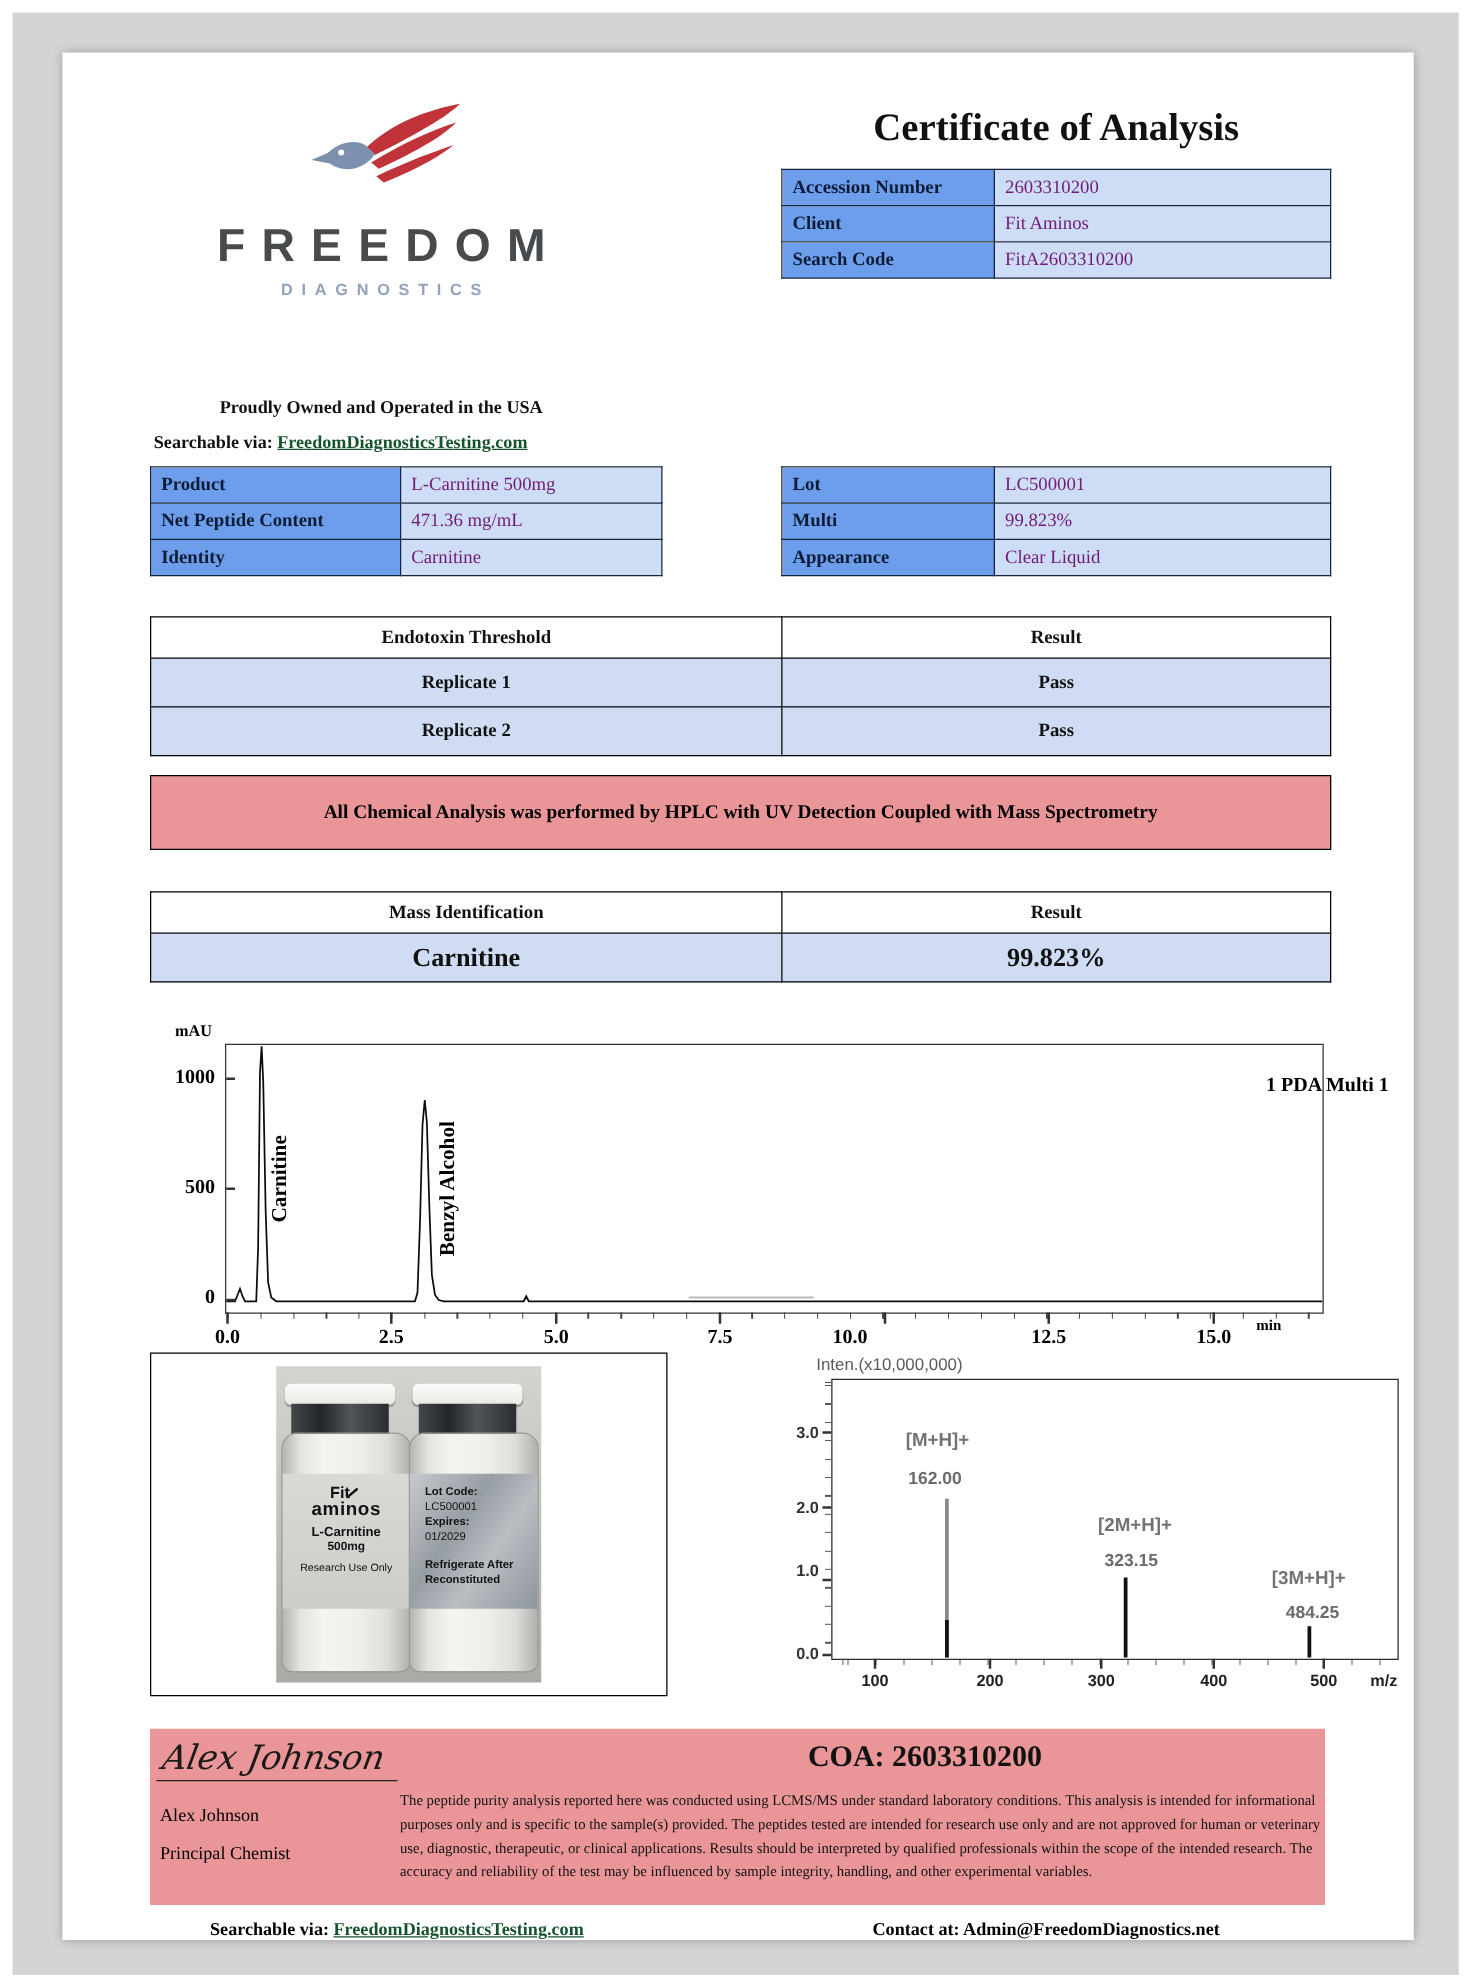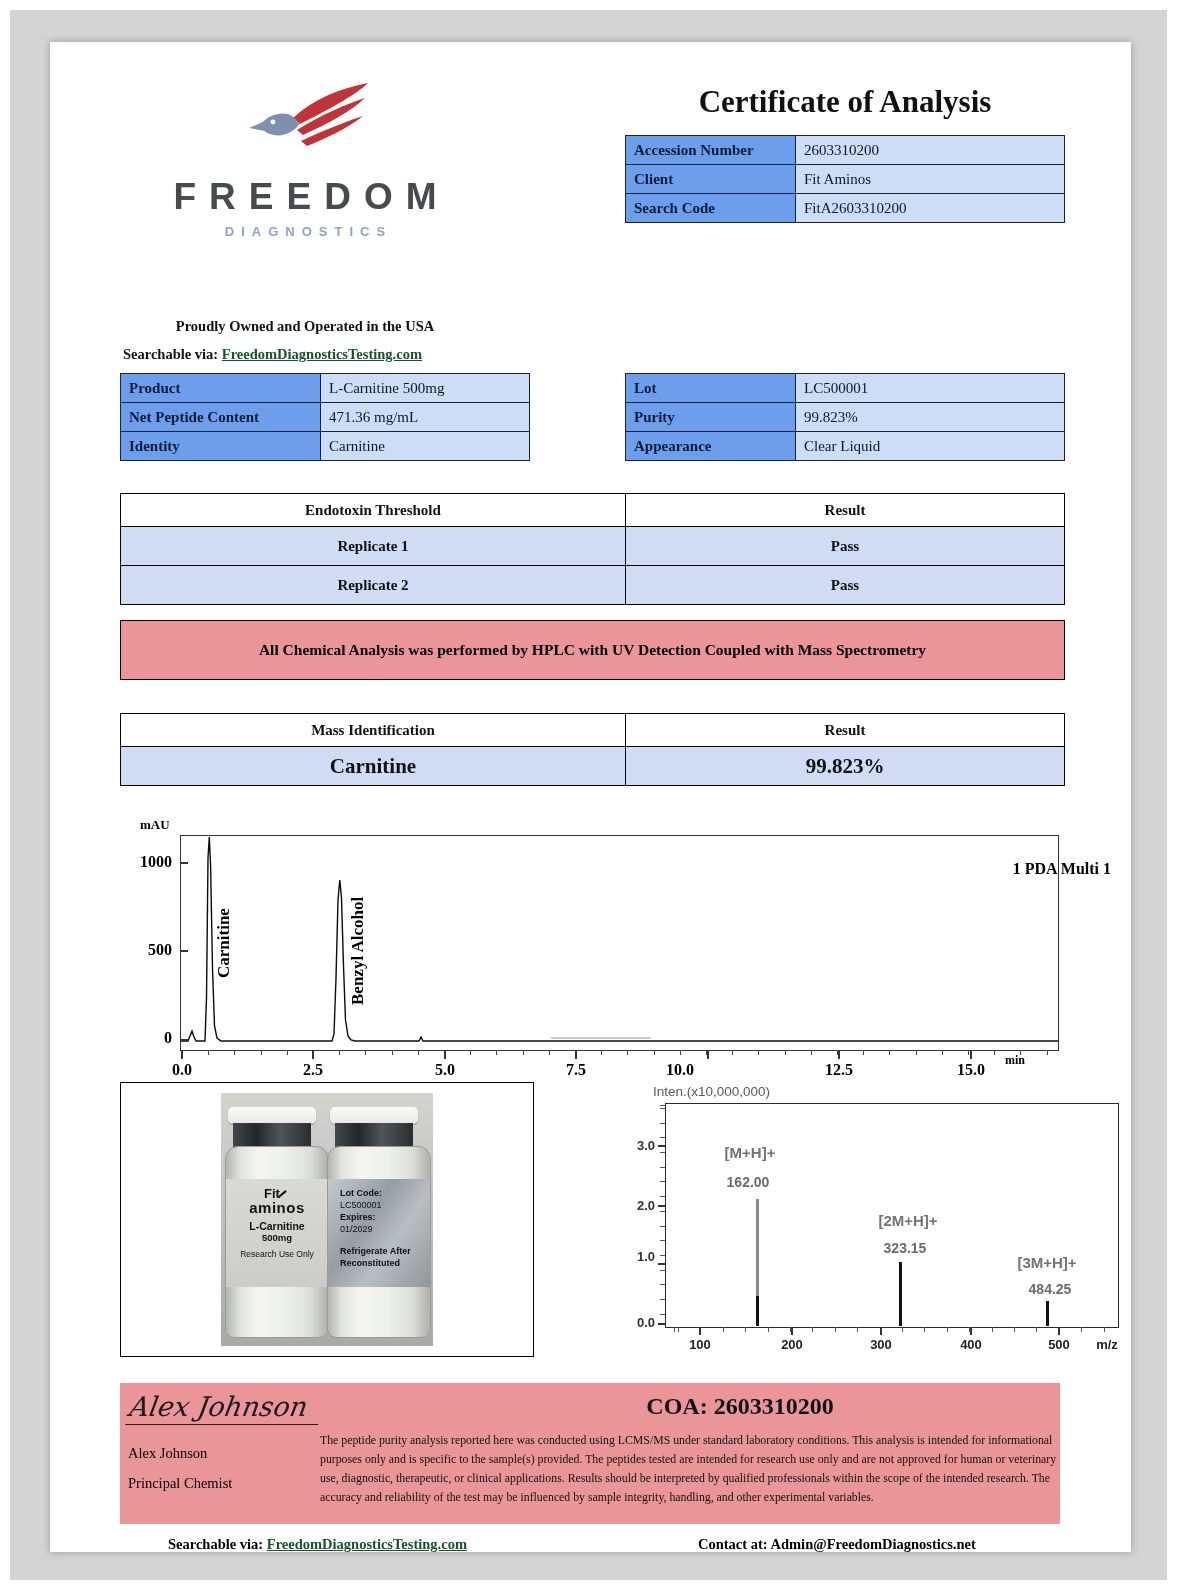--- a/index.html
+++ b/index.html
@@ -15,21 +15,21 @@
   .logo-brand{font-family:"Liberation Sans",sans-serif;font-weight:bold;font-size:37px;letter-spacing:13px;color:#474b4d;margin-top:2px;text-indent:13px;}
   .logo-sub{font-family:"Liberation Sans",sans-serif;font-weight:bold;font-size:13px;letter-spacing:7px;color:#93a2bd;margin-top:6px;text-indent:7px;}
   .tagline{left:90px;top:276px;width:330px;text-align:center;font-weight:bold;font-size:14.5px;color:#111;}
   .searchable{left:73px;top:304px;font-weight:bold;font-size:14.5px;color:#111;}
   .lnk{color:#14532d;text-decoration:underline;cursor:pointer;}
 
   
   table.kv{border-collapse:collapse;position:absolute;table-layout:fixed;border-radius:23px;}
   table.kv td{border:1px solid #16233d;font-size:15px;padding:3px 8px;height:22px;overflow:hidden;white-space:nowrap;}
   table.kv td.k{background:#6d9eeb;font-weight:bold;color:#0c1b36;}
-  table.kv td.v{background:#cdddf5;color:#0f172a;}
+  table.kv td.v{background:#cdddf5;color:#701a75;}
   .tbl-accession{left:575px;top:93px;width:440px;}
   .tbl-dates{left:575px;top:213px;width:440px;}
   .tbl-product{left:70px;top:331px;width:410px;}
   .tbl-lot{left:575px;top:331px;width:440px;}
 
   
   table.res{border-collapse:collapse;position:absolute;table-layout:fixed;width:945px;}
   table.res td{border:1px solid #000;text-align:center;font-weight:bold;font-size:15px;color:#111;}
   table.res tr.hdr td{background:#ffffff;height:30px;}
   table.res tr.bod td{background:#cfdcf3;height:36px;}
@@ -177,21 +177,21 @@
     <colgroup>
         <col style="width:170px">
         <col>
       </colgroup>
     <tbody>
         <tr>
           <td class="k">Lot</td>
           <td class="v">LC500001</td>
         </tr>
     <tr>
-          <td class="k">Purity</td>
+          <td class="k">Multi</td>
           <td class="v">99.823%</td>
         </tr>
     <tr>
           <td class="k">Appearance</td>
           <td class="v">Clear Liquid</td>
         </tr>
   </tbody>
     </table>
 
   <table class="res tbl-endotoxin">

